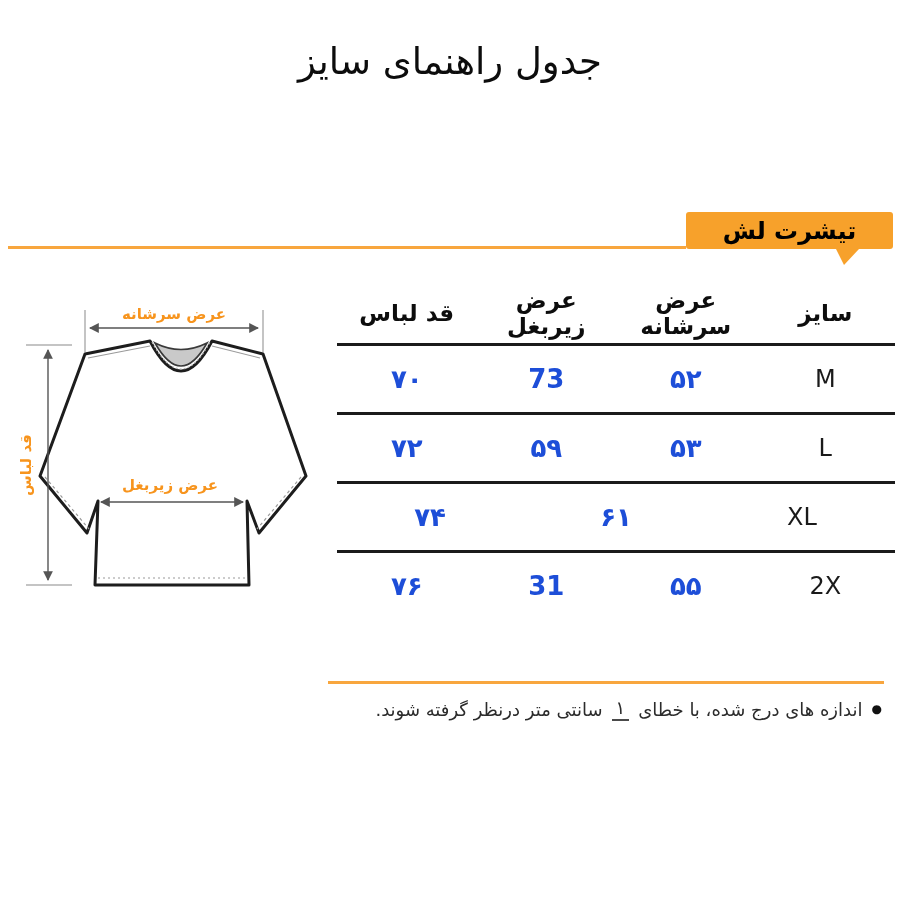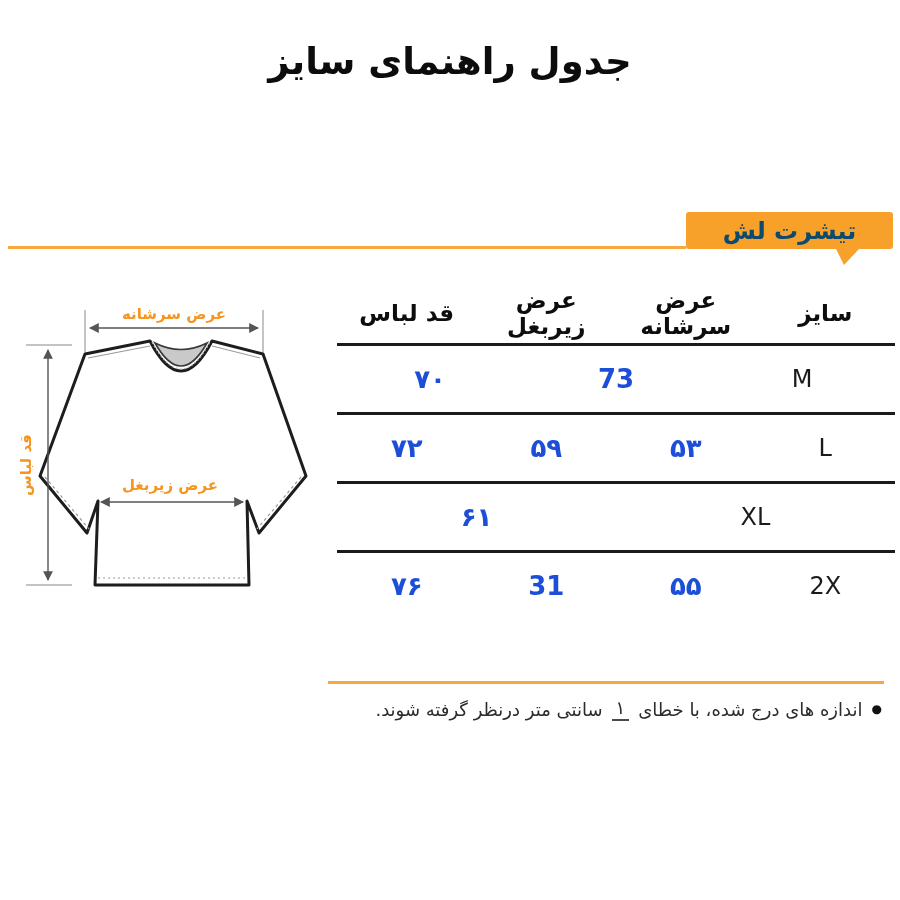--- a/index.html
+++ b/index.html
@@ -7,27 +7,27 @@
     --accent-text:#F7941D;
     --line-orange:#F8A63E;
   }
   *{margin:0;padding:0;box-sizing:border-box;}
   html,body{width:900px;height:900px;background:#ffffff;overflow:hidden;
     font-family:"DejaVu Sans","Liberation Sans",sans-serif;}
   .stage{position:relative;width:900px;height:900px;background:#fff;}
 
   
   .page-title{position:absolute;top:40px;left:0;right:0;text-align:center;
-    font-size:37px;font-weight:700;color:#0c0c0c;direction:rtl;}
+    font-size:37px;font-weight:400;color:#0c0c0c;direction:rtl;}
 
   
   .badge{position:absolute;top:212px;left:686px;width:207px;height:37px;
     background:var(--accent);border-radius:3px;display:flex;align-items:center;
     justify-content:center;direction:rtl;}
-  .badge-label{font-size:24px;font-weight:600;color:#0c4a6e;}
+  .badge-label{font-size:24px;font-weight:600;color:#000000;}
   .badge-tail{position:absolute;top:100%;left:150px;width:0;height:0;
     border-left:8px solid transparent;border-right:15px solid transparent;
     border-top:16px solid var(--accent);}
   .badge-line{position:absolute;top:246px;left:8px;width:678px;height:3px;
     background:var(--line-orange);}
 
   
   .diagram{position:absolute;left:12px;top:288px;width:326px;height:340px;}
 
   
@@ -106,32 +106,34 @@
 
   <div class="size-table">
     <div class="trow thead">
       <div class="cell">سایز</div>
       <div class="cell">عرض سرشانه</div>
       <div class="cell">عرض زیربغل</div>
       <div class="cell">قد لباس</div>
     </div>
     <div class="trow tdata">
       <div class="cell cell-size">M</div>
+      <div class="cell cell-val">۵۲</div>
       <div class="cell cell-val">73</div>
       <div class="cell cell-val">۷۰</div>
     </div>
     <div class="trow tdata">
       <div class="cell cell-size">L</div>
       <div class="cell cell-val">۵۳</div>
       <div class="cell cell-val">۵۹</div>
       <div class="cell cell-val">۷۲</div>
     </div>
     <div class="trow tdata">
       <div class="cell cell-size">XL</div>
       <div class="cell cell-val">۶۱</div>
+      <div class="cell cell-val">۷۴</div>
     </div>
     <div class="trow tdata">
       <div class="cell cell-size">2X</div>
       <div class="cell cell-val">۵۵</div>
       <div class="cell cell-val">31</div>
       <div class="cell cell-val">۷۶</div>
     </div>
   </div>
 
   <div class="note-divider"></div>

